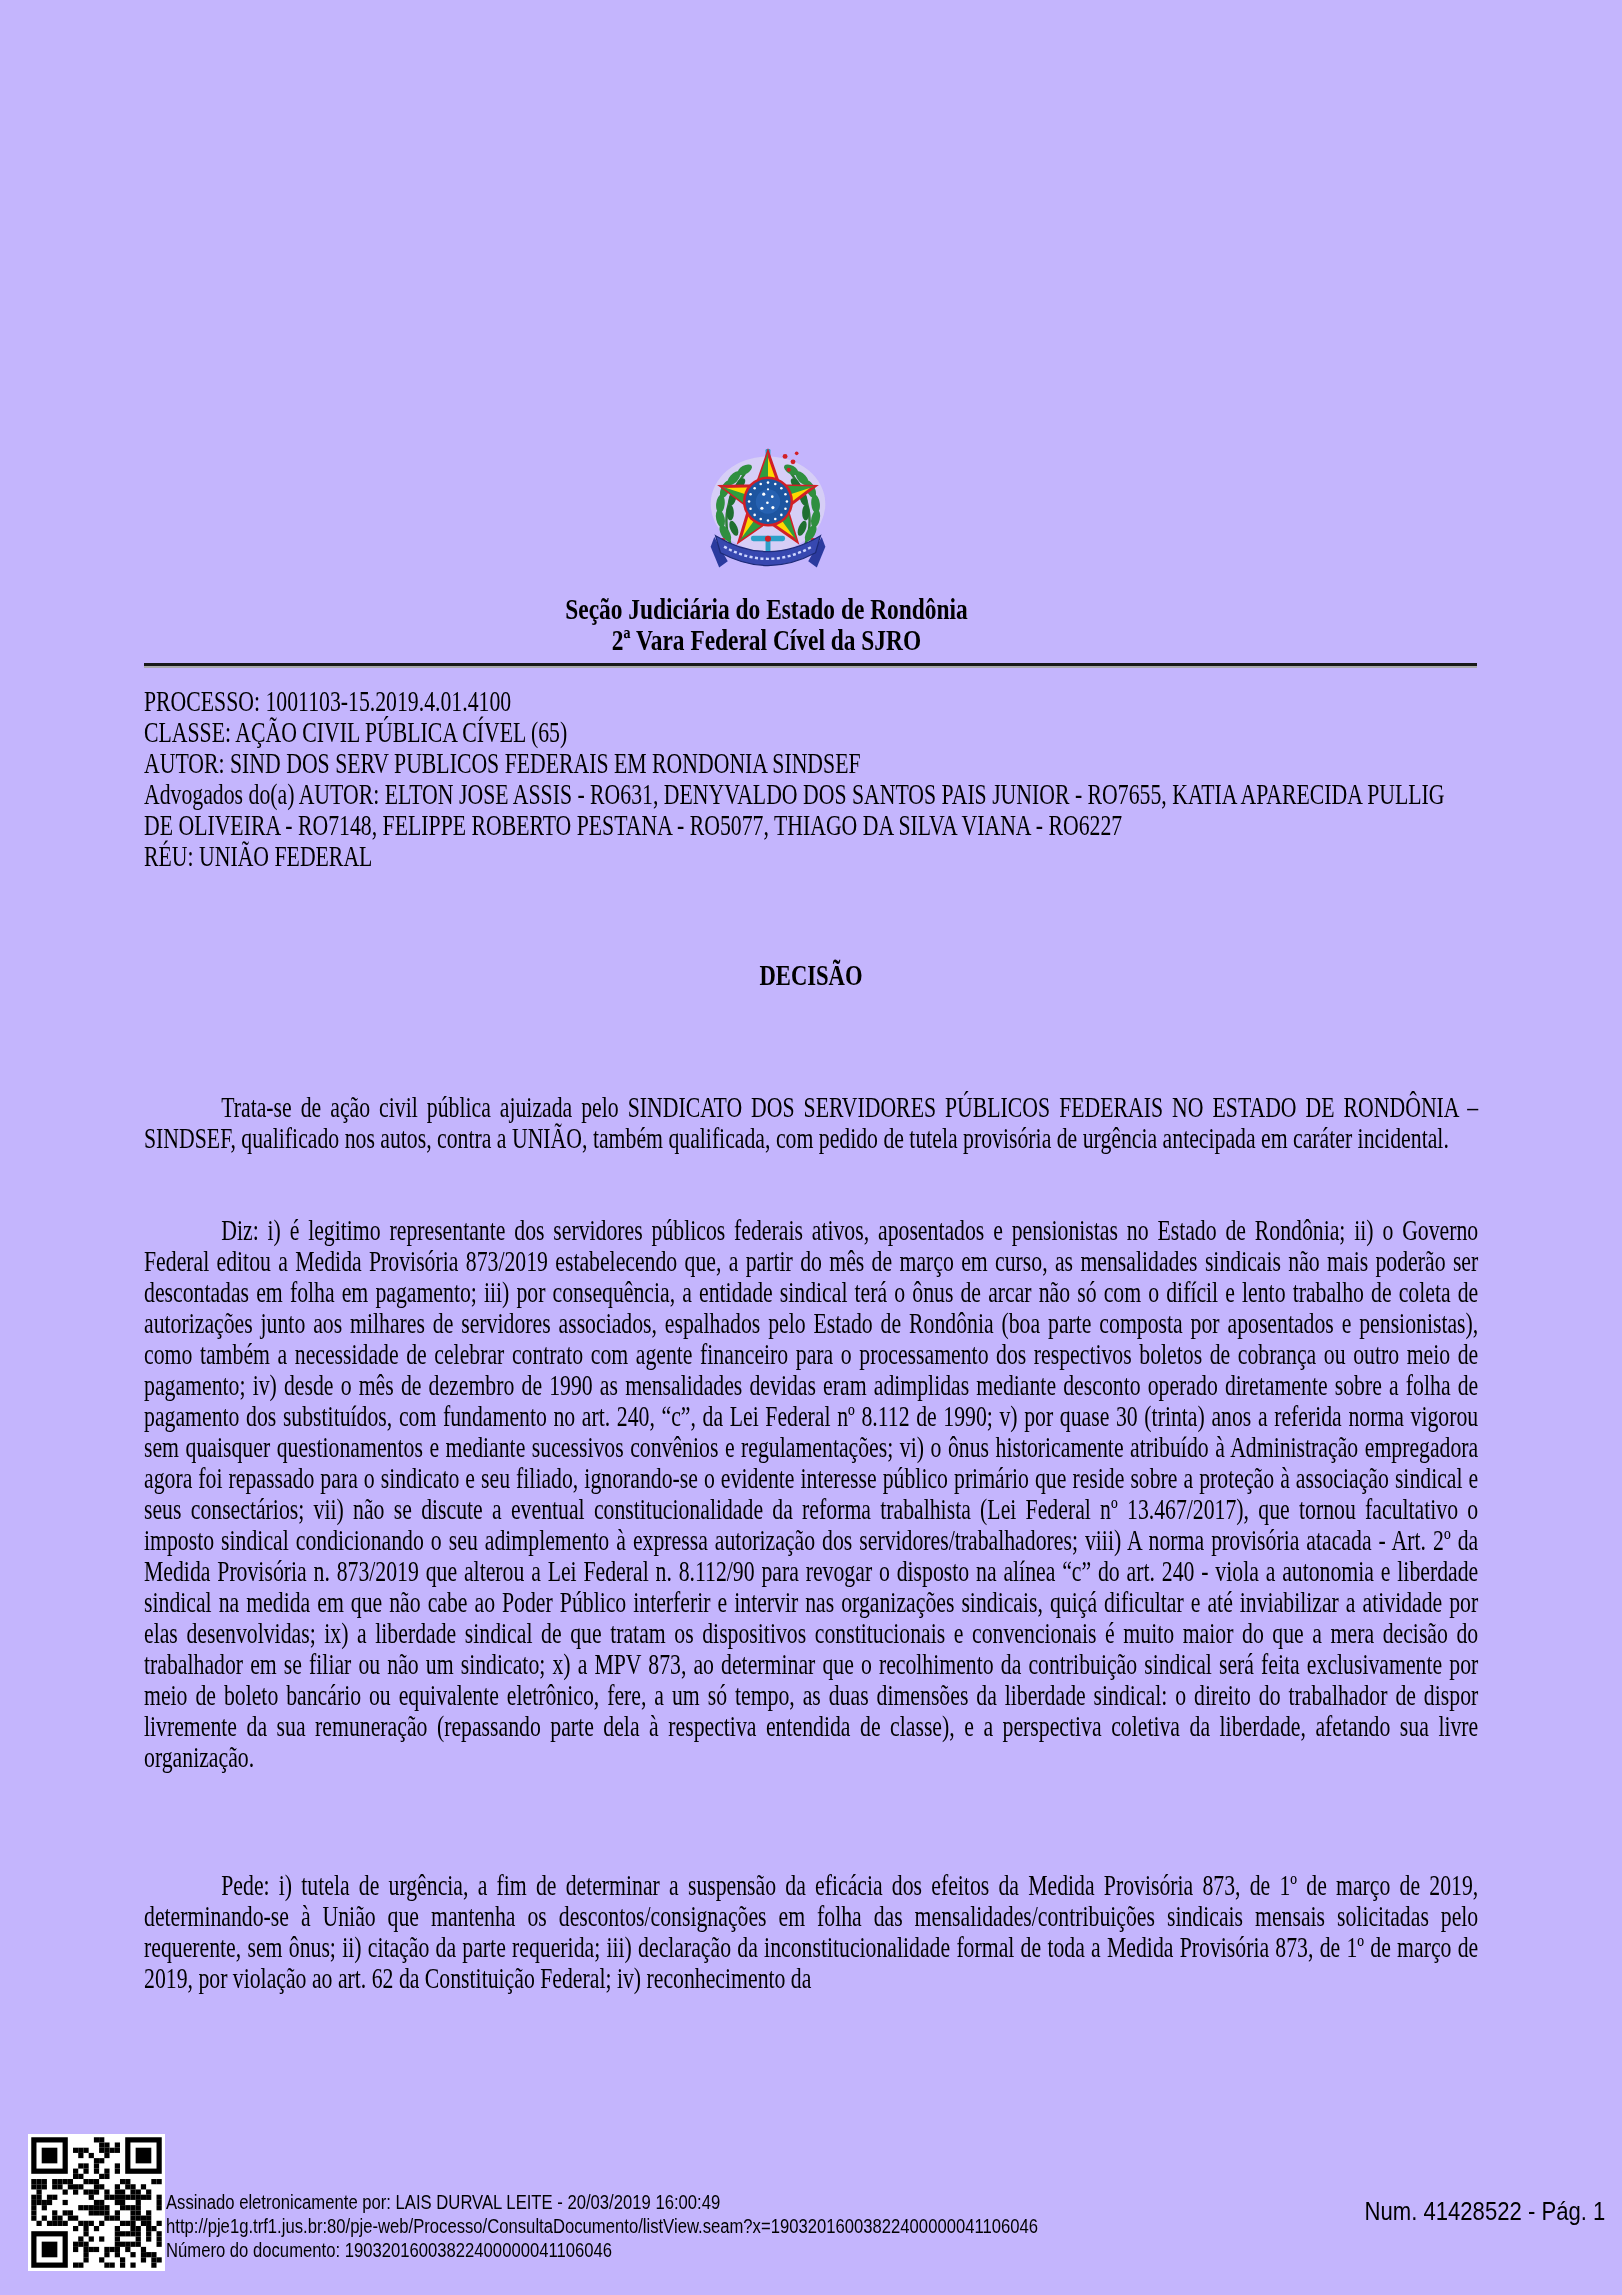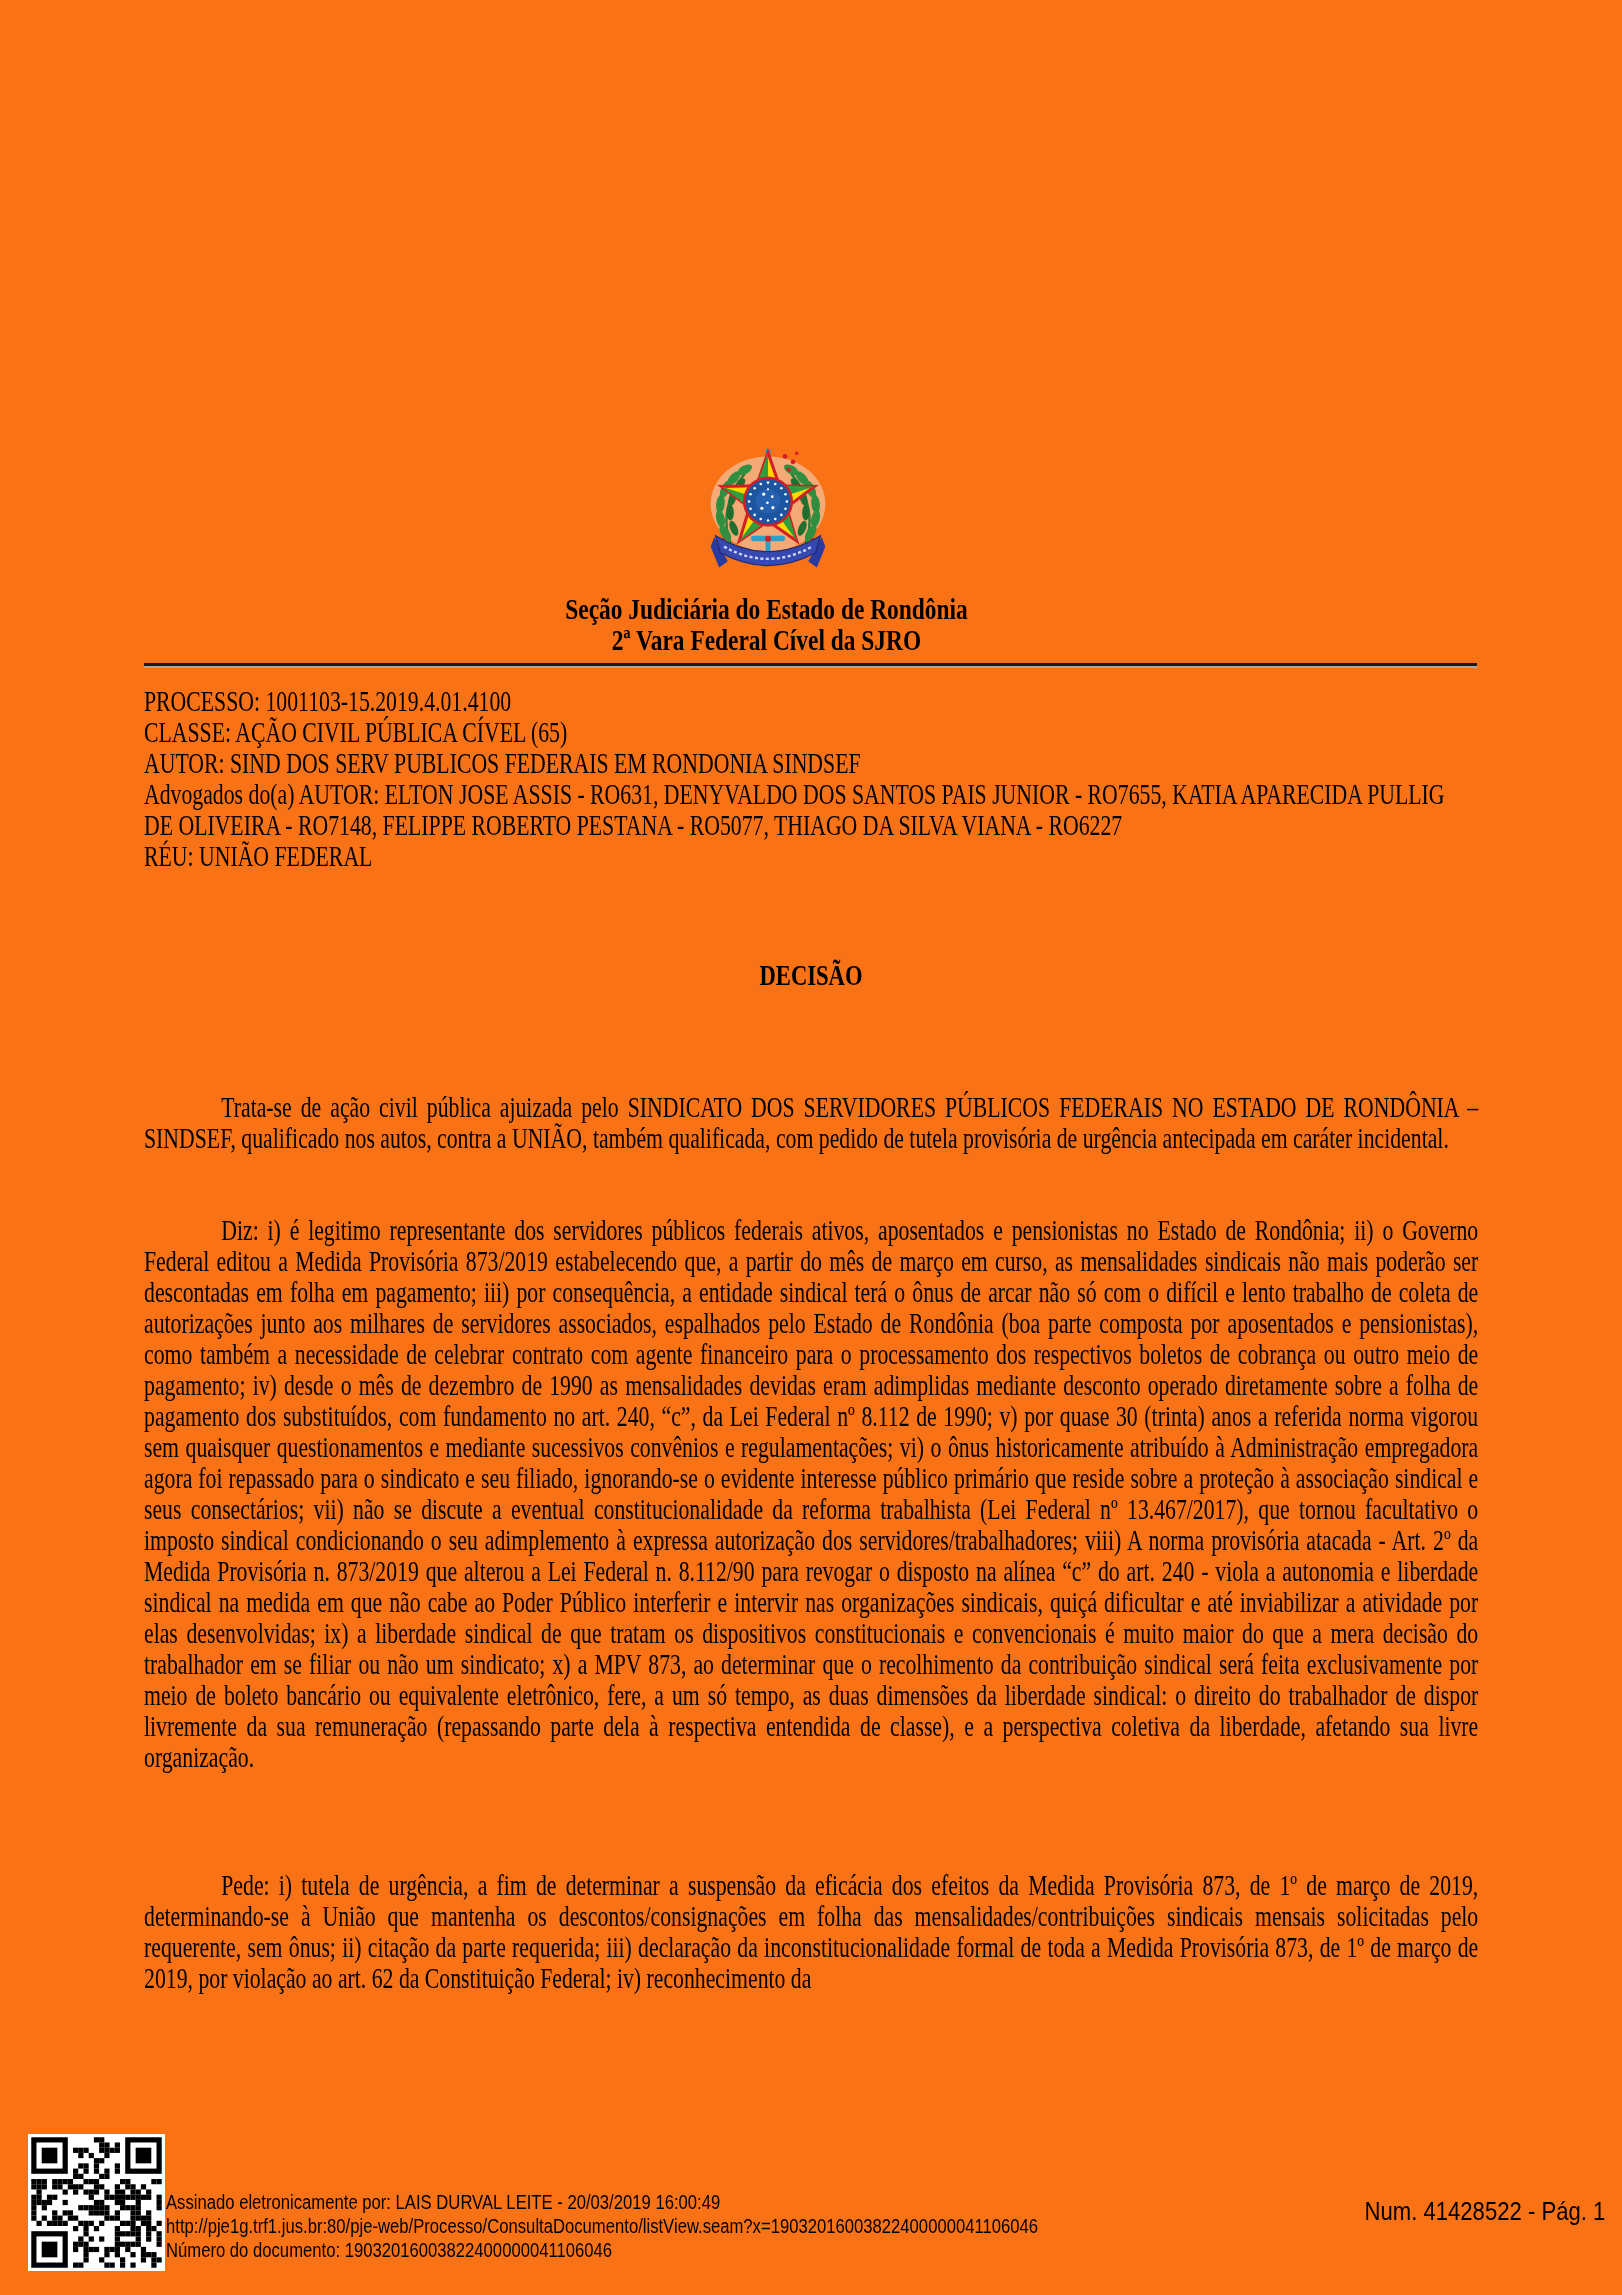--- a/index.html
+++ b/index.html
@@ -1,17 +1,17 @@
 <!DOCTYPE html>
 <html style="font-size:10.5px"><head>
 <meta charset="utf-8">
 <style>
   html,body{margin:0;padding:0;background:#ffffff;}
   .page{
-    position:relative;width:1622px;height:2295px;background:#f97316;
+    position:relative;width:1622px;height:2295px;background:#c4b5fd;
     font-family:"Liberation Serif",serif;color:#000;overflow:hidden;
   }
   .crest{position:absolute;left:707px;top:447px;width:122px;height:131px;}
   .titles{
     position:absolute;left:0;top:593px;width:1533px;text-align:center;
     font-weight:bold;font-size:30px;line-height:31px;
     transform:scaleX(0.78);transform-origin:center top;white-space:nowrap;
   }
   .rule{
     position:absolute;left:144px;top:663px;width:1333px;height:0;

